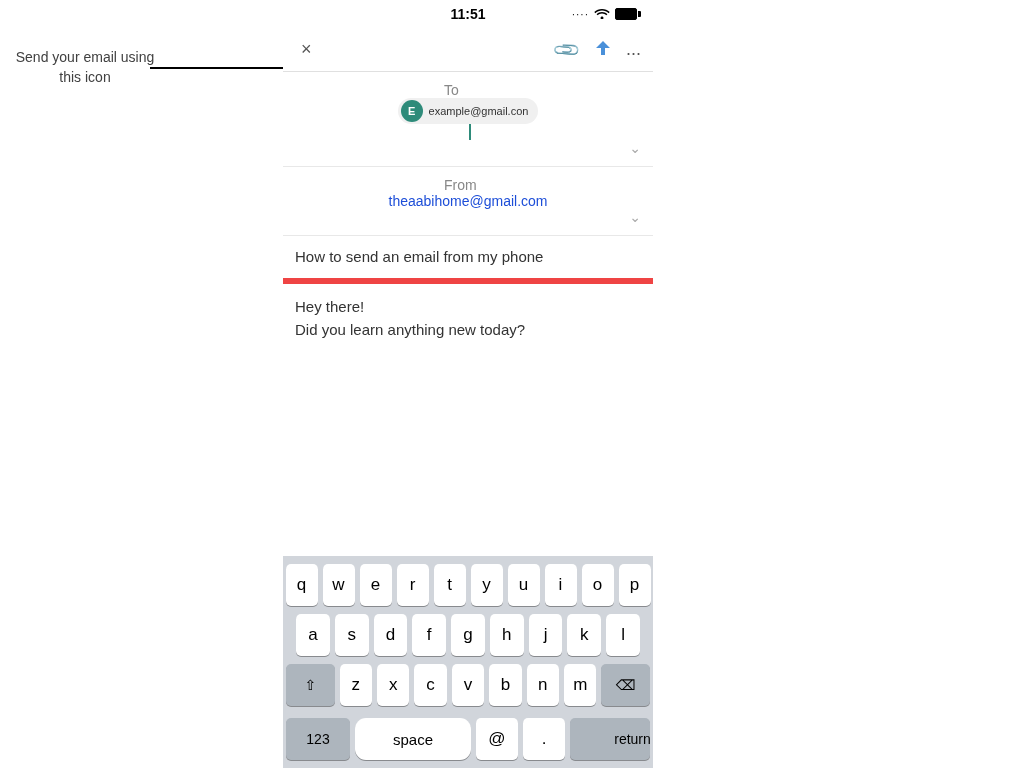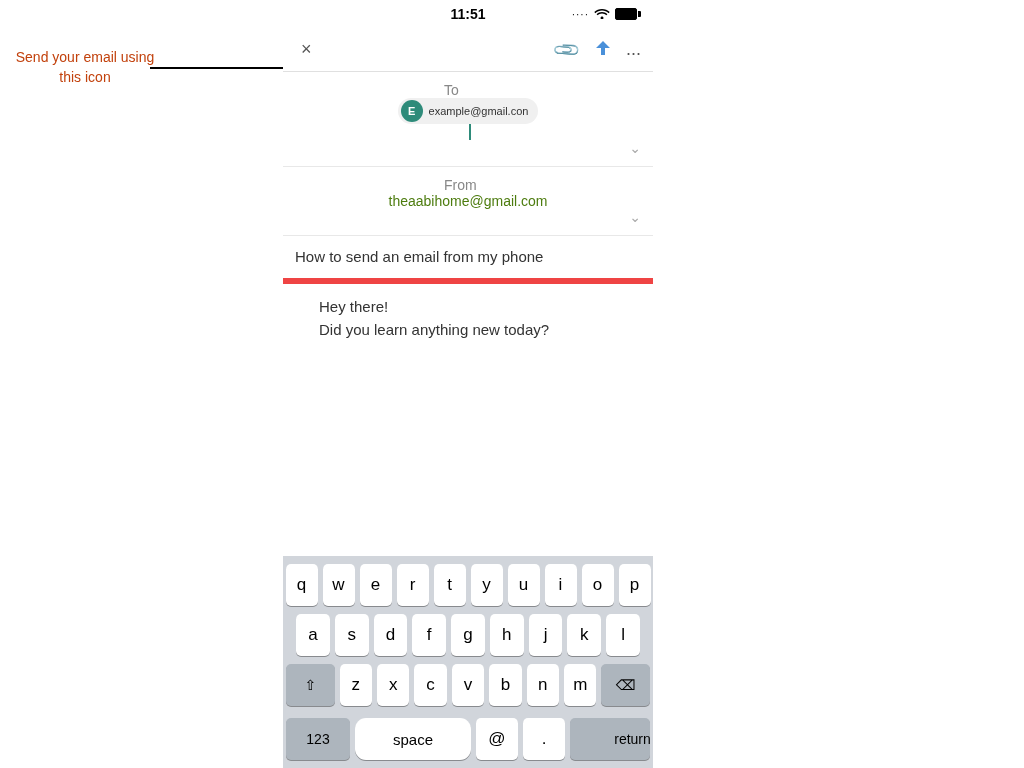--- a/index.html
+++ b/index.html
@@ -11,21 +11,21 @@
       overflow: hidden;
       position: relative;
     }
 
     
     .annotation-label {
       position: absolute;
       top: 48px;
       left: 10px;
       font-size: 14px;
-      color: #c2410c;
+      color: #404040;
       line-height: 1.4;
       text-align: center;
       width: 150px;
     }
 
     
     .annotation-arrow {
       position: absolute;
       top: 67px;
       left: 150px;
@@ -172,42 +172,41 @@
       margin-left: 4px;
       display: inline-block;
     }
     .field-chevron {
       margin-left: auto;
       font-size: 14px;
       color: #aaa;
     }
     .from-email {
       font-size: 14px;
-      color: #4d7c0f;
+      color: #1d4ed8;
     }
 
     
     .subject-field {
       padding: 12px 12px;
       border-bottom: 6px solid #ef4444;
     }
     .subject-text {
       font-size: 15px;
       color: #333;
     }
 
     
     .body-field {
       padding: 12px 12px;
     }
     .body-text {
       font-size: 15px;
       color: #333;
       line-height: 1.5;
-      margin-left: 24px;
     }
 
     
     .keyboard {
       position: absolute;
       bottom: 0;
       left: 283px;
       width: 370px;
       background: #d1d5db;
     }

